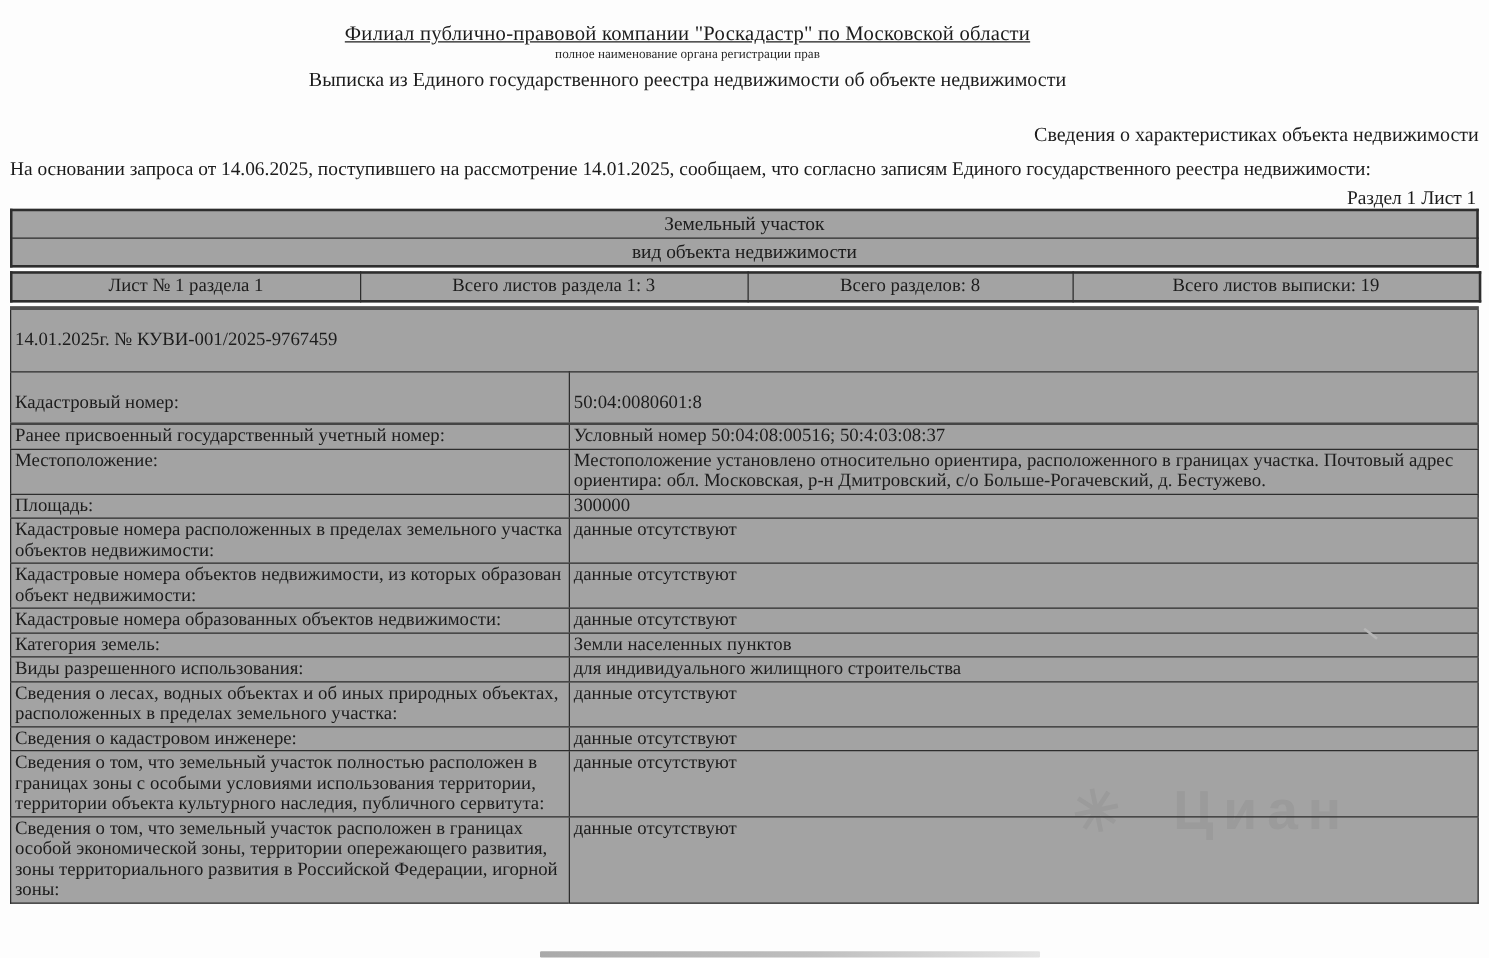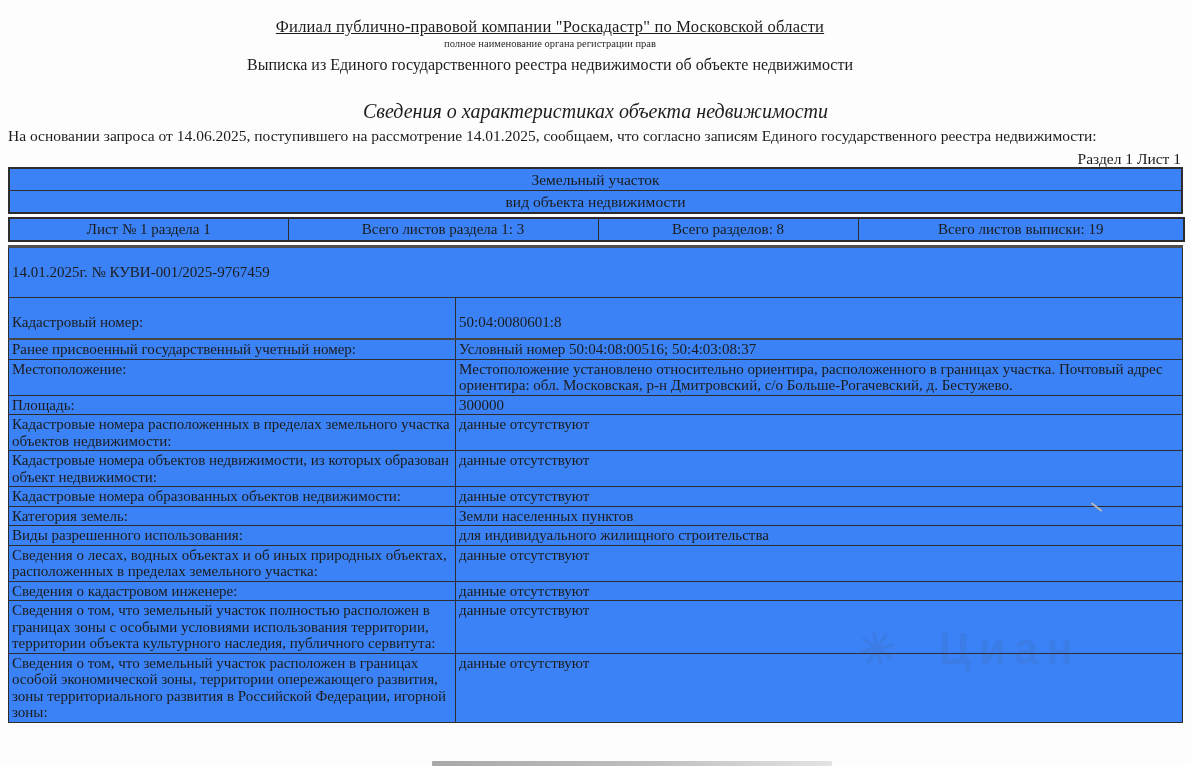--- a/index.html
+++ b/index.html
@@ -7,26 +7,26 @@
     width:1191px;height:766px;position:relative;overflow:hidden;
     background:#fdfdfd;color:#1c1c1c;
     font-family:"Liberation Serif", serif;
   }
   .abs{position:absolute;}
   
   .header-block{top:17px;left:0;width:1100px;text-align:center;}
   .org-name{font-size:16.5px;text-decoration:underline;letter-spacing:.2px;}
   .org-caption{font-size:10.5px;margin-top:1px;color:#2a2a2a;}
   .doc-title{font-size:16px;margin-top:7px;}
-  .section-title{top:100px;left:8px;width:1175px;text-align:center;font-size:20px;font-style:italic;}
+  .section-title{top:100px;left:8px;width:1175px;text-align:right;font-size:16px;}
   .request-intro{top:127px;left:8px;width:1180px;font-size:15.5px;line-height:18px;}
   .sheet-ref{top:150px;right:10px;font-size:15.5px;}
   
   table{border-collapse:collapse;table-layout:fixed;}
-  .tbl{position:absolute;left:8px;width:1175px;background:#3b82f6;font-family:Liberation Serif, serif;}
+  .tbl{position:absolute;left:8px;width:1175px;background:#a3a3a3;font-family:Liberation Serif, serif;}
   .tbl td{font-size:15px;vertical-align:top;overflow:hidden;}
   
   .tblA{top:167px;border:2px solid #2d2d2d;}
   .tblA td{text-align:center;font-size:15.5px;line-height:17px;padding:2px 3px;border-bottom:1.5px solid #2d2d2d;}
   .tblA tr:last-child td{border-bottom:none;}
   
   .tblB{top:217px;border:2px solid #2d2d2d;}
   .tblB td{text-align:center;font-size:15px;line-height:17px;padding:2px 3px;border-left:1.5px solid #2d2d2d;}
   .tblB td:first-child{border-left:none;}
   

